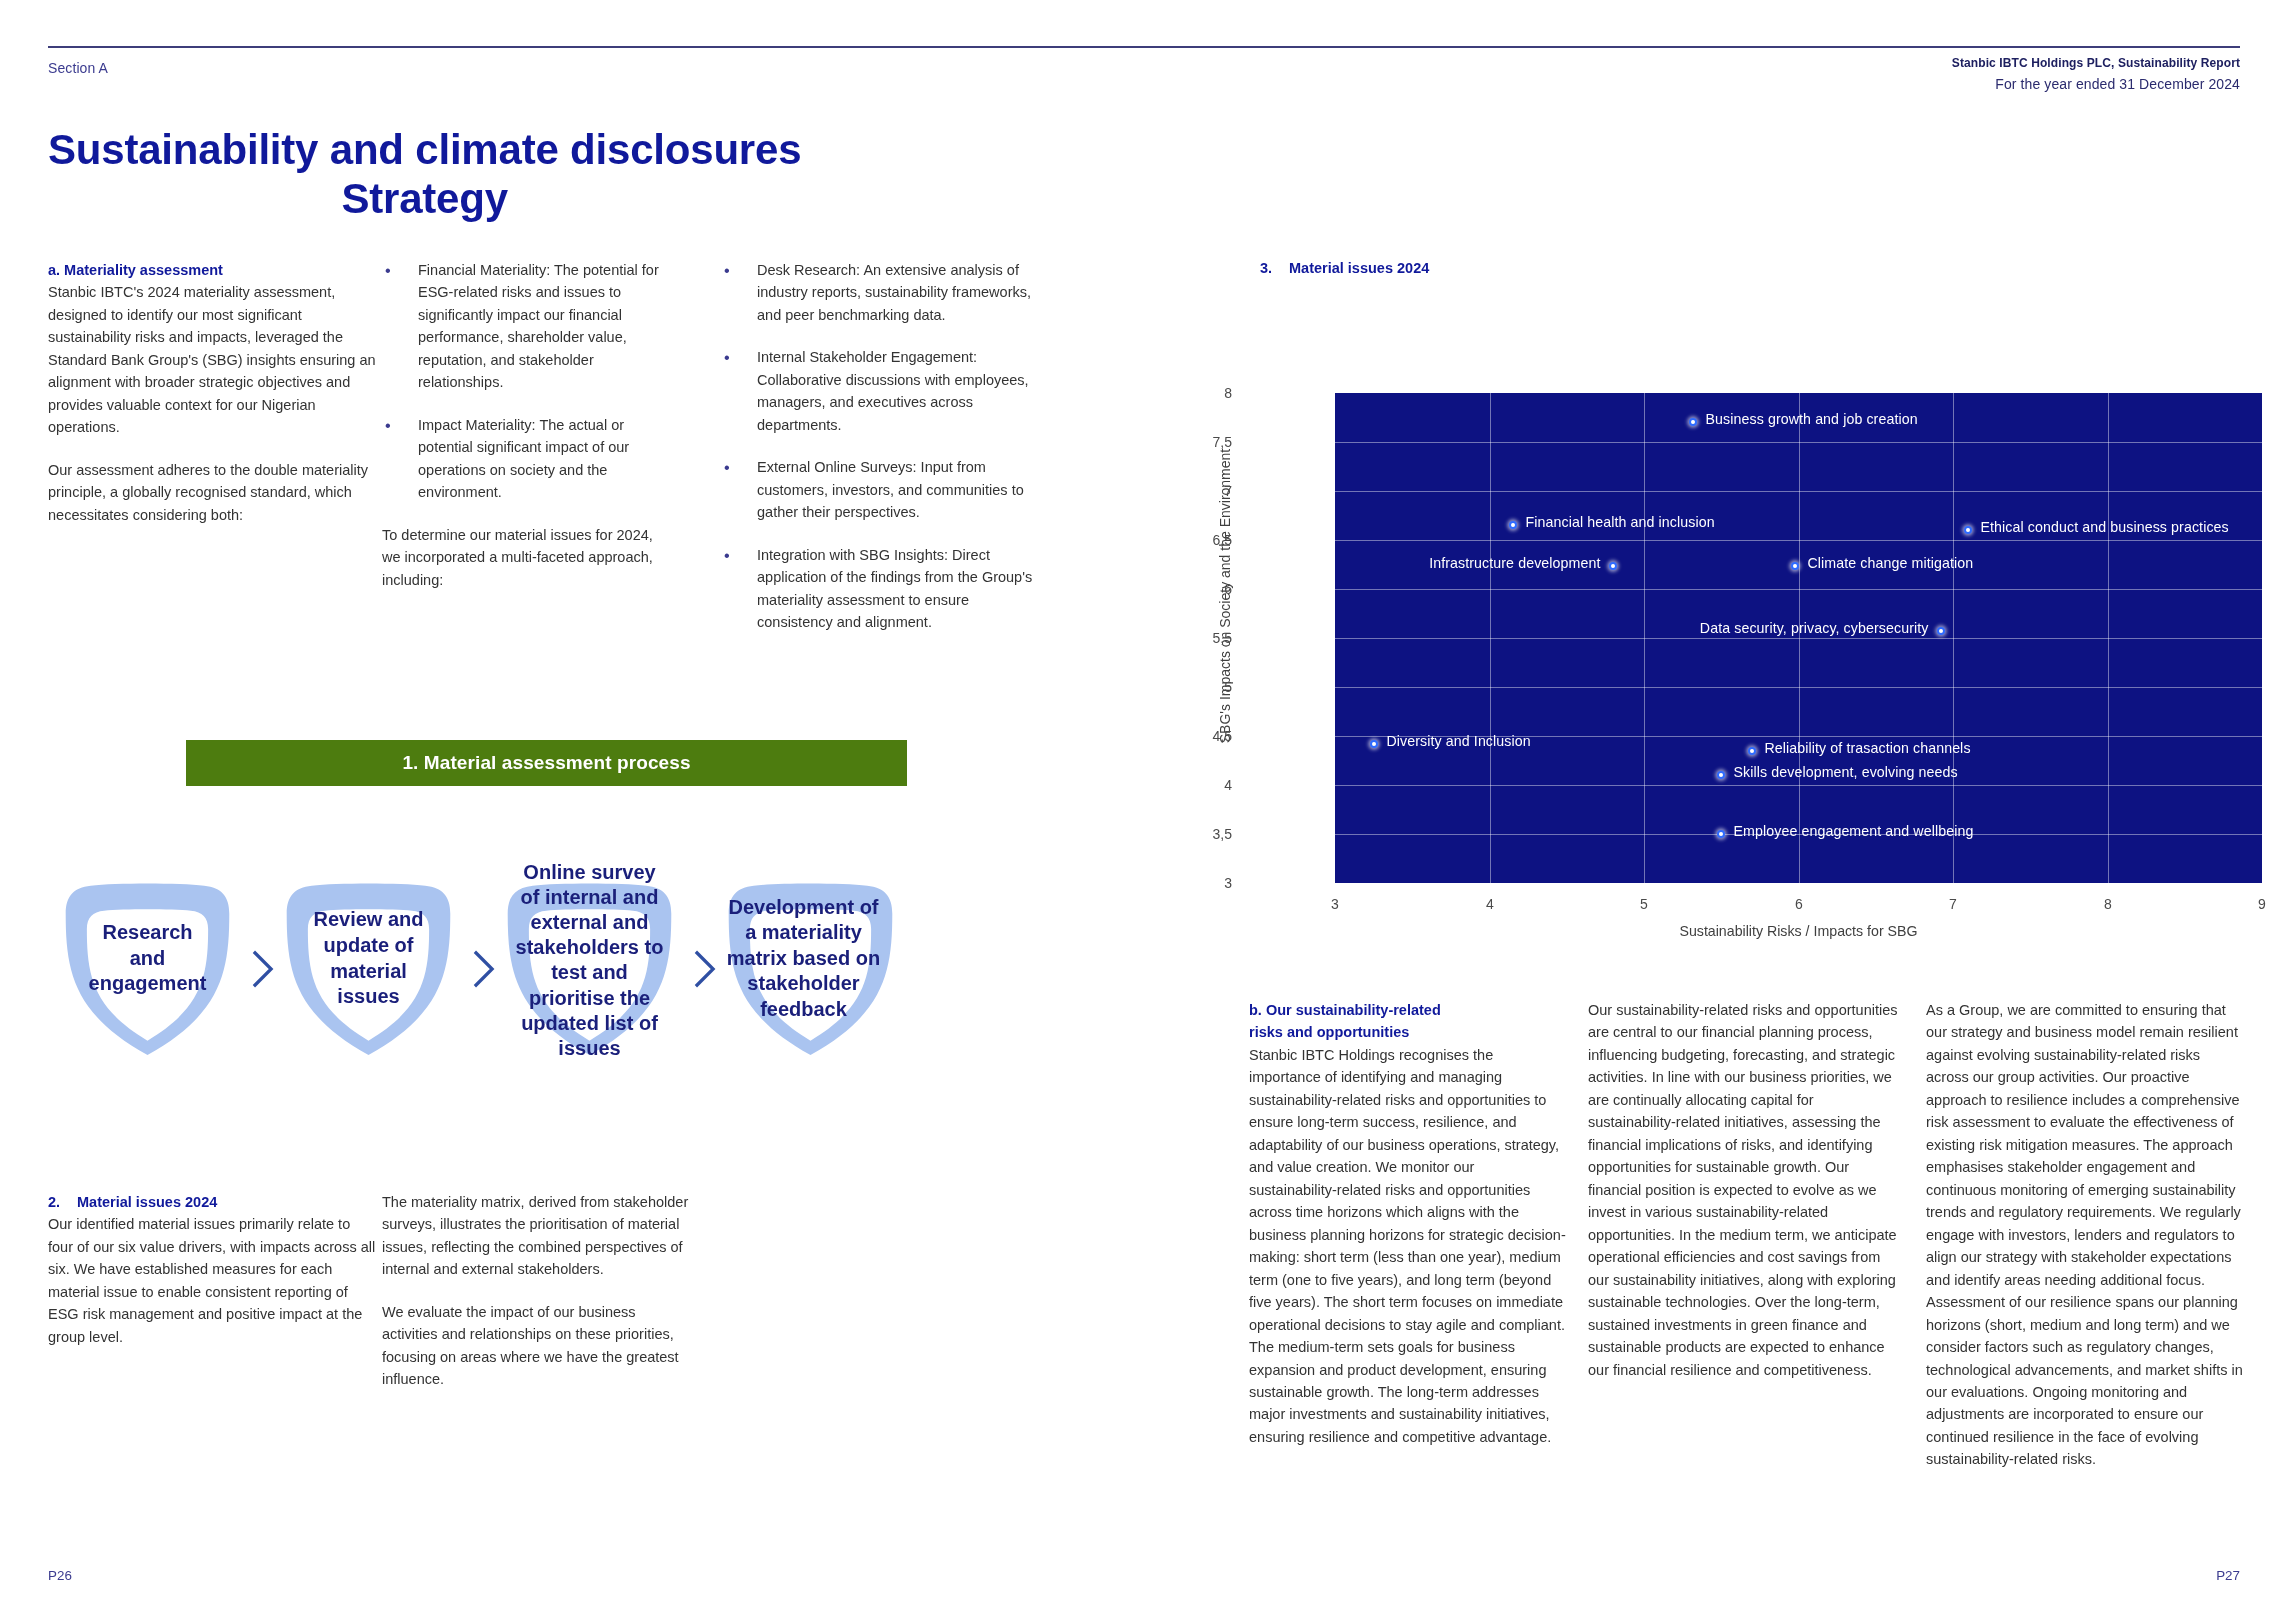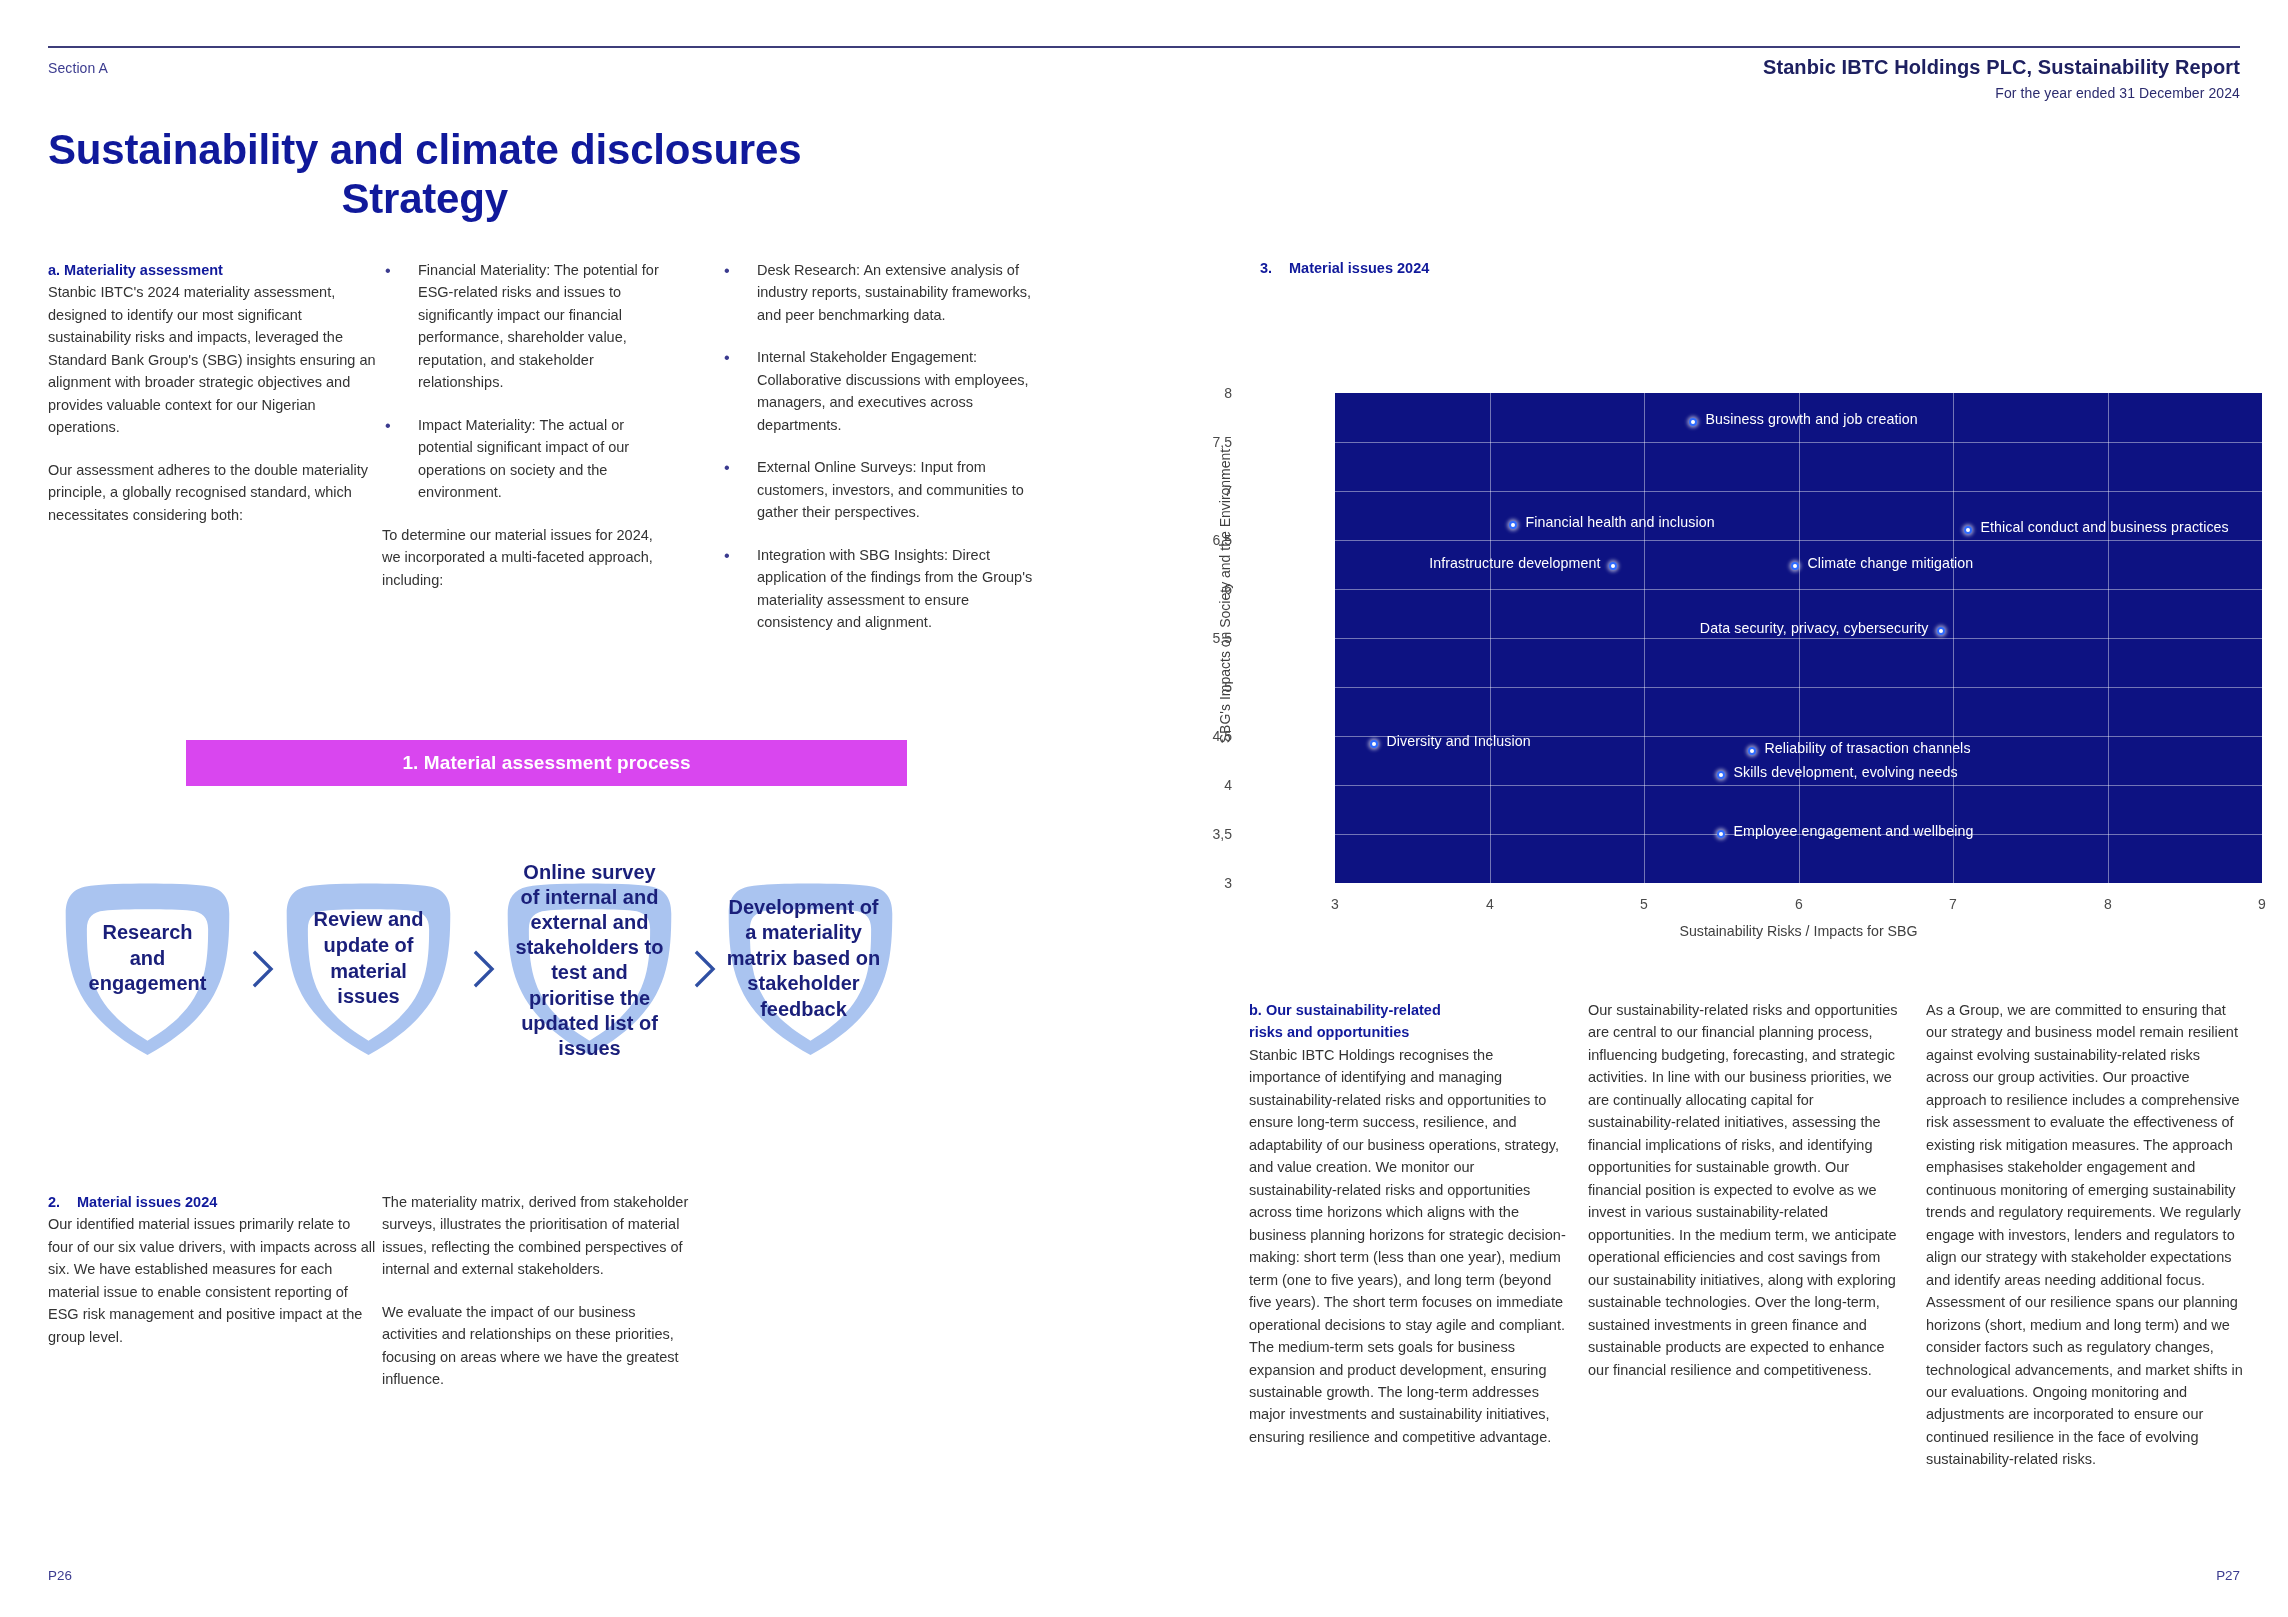--- a/index.html
+++ b/index.html
@@ -18,21 +18,21 @@
     position:absolute; left:48px; top:46px; width:2192px; height:1.9px;
     background:#3d3d7a;
   }
   .sec-label{
     position:absolute; left:48px; top:60px;
     font-size:14px; color:#3b3b8f; letter-spacing:0.1px;
   }
   .hdr-right{
     position:absolute; right:48px; top:56px; text-align:right;
   }
-  .hdr-right .l1{ font-size:20px; font-weight:bold; color:#1e2060; letter-spacing:0.1px;}
+  .hdr-right .l1{ font-size:12px; font-weight:bold; color:#1e2060; letter-spacing:0.1px;}
   .hdr-right .l2{ font-size:14px; color:#2b2b6e; margin-top:5.8px; letter-spacing:0.1px;}
 
   .title{
     position:absolute; left:48px; top:125px;
     font-size:42px; font-weight:bold; color:#10199b; line-height:1.17;
     letter-spacing:-0.2px;
     text-align:center;
   }
 
   
@@ -44,21 +44,21 @@
   .numhd .n{ display:inline-block; width:29px; }
 
   ul.bl{ list-style:none; }
   ul.bl li{ position:relative; padding-left:36px; margin-bottom:20px; }
   ul.bl li:last-child{ margin-bottom:0; }
   ul.bl li .bull{ position:absolute; left:2.9px; top:-1px; color:#3b3b8f; font-size:16.3px; }
 
   
   .banner{
     position:absolute; left:186px; top:740px; width:721px; height:46px;
-    background:#d946ef; color:#ffffff;
+    background:#4d7c0f; color:#ffffff;
     display:flex; align-items:center; justify-content:center;
     font-size:19px; font-weight:bold; letter-spacing:0.1px;
   }
 
   
   .flow{ position:absolute; left:58px; top:855px; width:970px; height:235px; }
   .shield{ position:absolute; width:179px; height:180px; }
   .shield svg{ position:absolute; inset:0; }
   .shield .txt{
     position:absolute; left:25px; right:25px; top:0; bottom:0;

